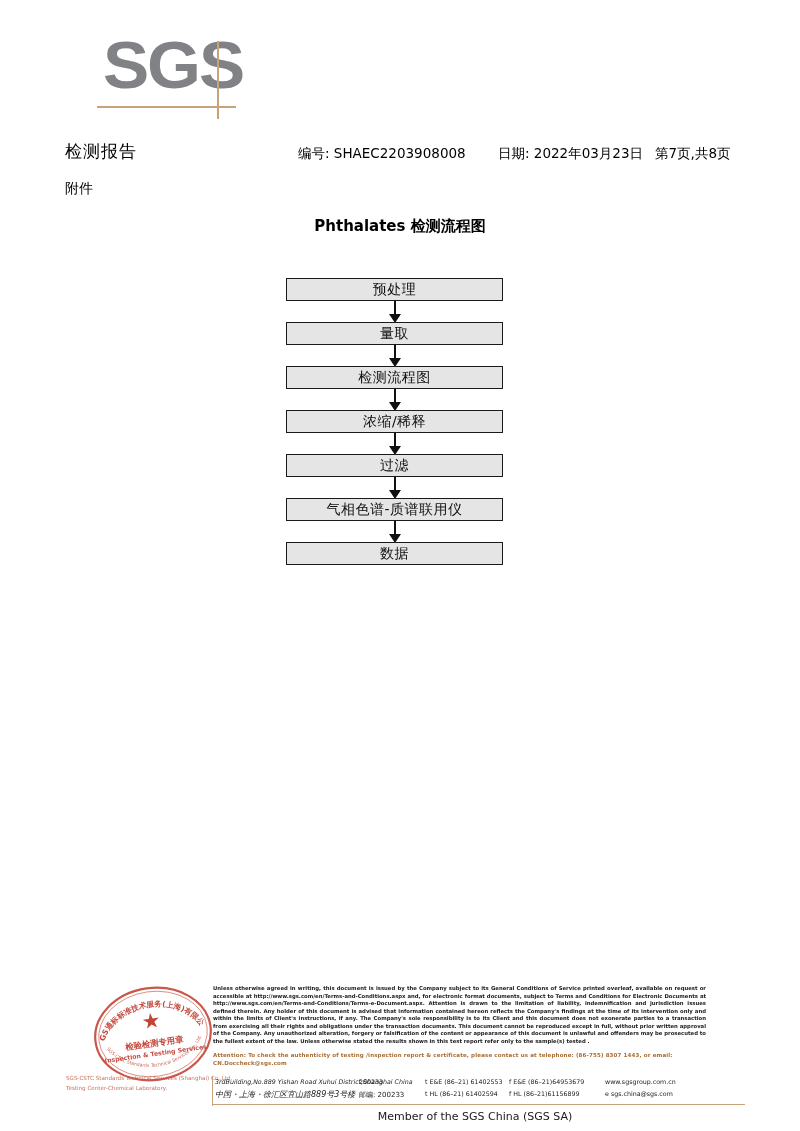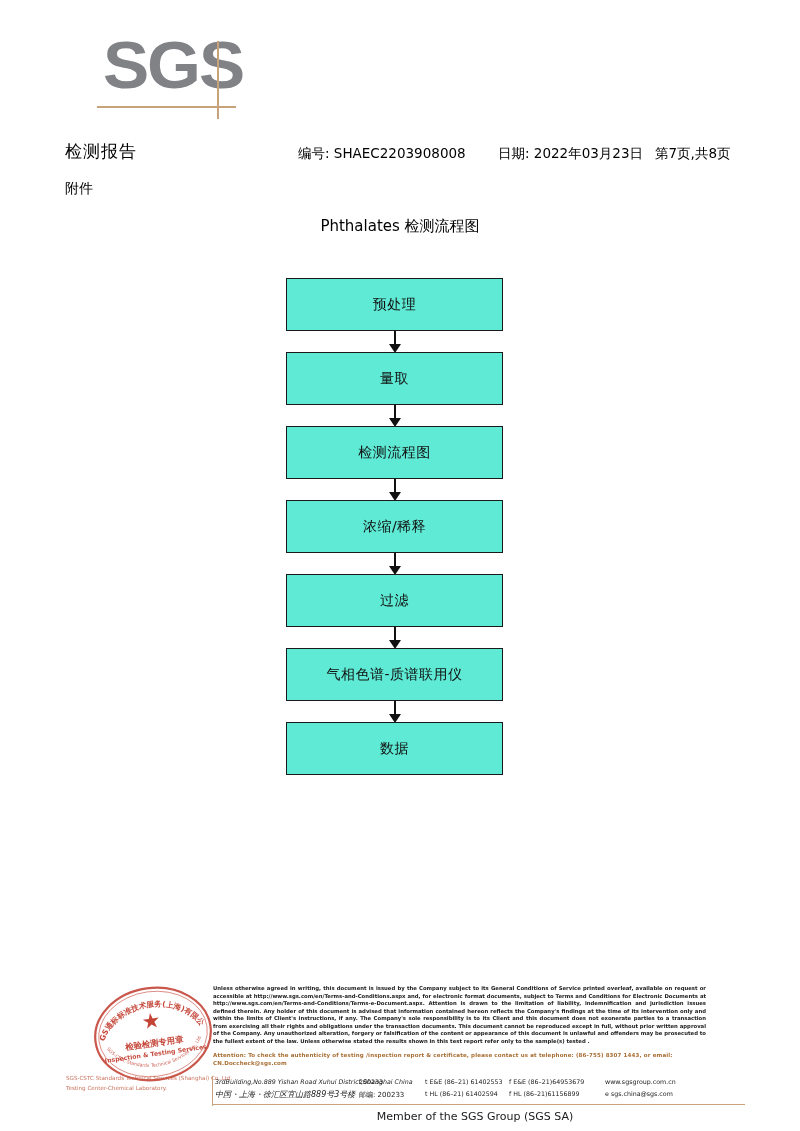--- a/index.html
+++ b/index.html
@@ -102,39 +102,39 @@
   }
 
   
   .chart-title {
     position: absolute;
     left: 0;
     top: 217px;
     width: 800px;
     text-align: center;
     font-size: 15px;
-    font-weight: normal;
+    font-weight: bold;
     font-family: "DejaVu Sans", "Liberation Sans", sans-serif;
   }
   .flow {
     position: absolute;
     left: 286px;
     top: 278px;
     width: 217px;
   }
   .flow-node {
     position: relative;
     width: 217px;
-    height: 53px;
+    height: 23px;
     border: 1.2px solid #1a1a1a;
     box-sizing: border-box;
     display: flex;
     align-items: center;
     justify-content: center;
-    background: #5eead4;
+    background: #e5e5e5;
   }
   .flow-label {
     font-size: 14px;
     font-family: "DejaVu Sans", "Liberation Sans", sans-serif;
     color: #111;
     letter-spacing: .5px;
   }
   .flow-arrow {
     position: relative;
     width: 217px;
@@ -379,13 +379,13 @@
   <div class="addr-row cn">
     <span class="c-addr">中国・上海・徐汇区宜山路889号3号楼</span>
     <span class="c-zip">邮编: 200233</span>
     <span class="c-t1">t HL (86–21) 61402594</span>
     <span class="c-t2">f HL (86–21)61156899</span>
     <span class="c-web">e sgs.china@sgs.com</span>
   </div>
 </div>
 
 <div class="foot-hline"></div>
-<div class="member">Member of the SGS Group (SGS SA)</div>
+<div class="member">Member of the SGS China (SGS SA)</div>
 
 </body></html>

